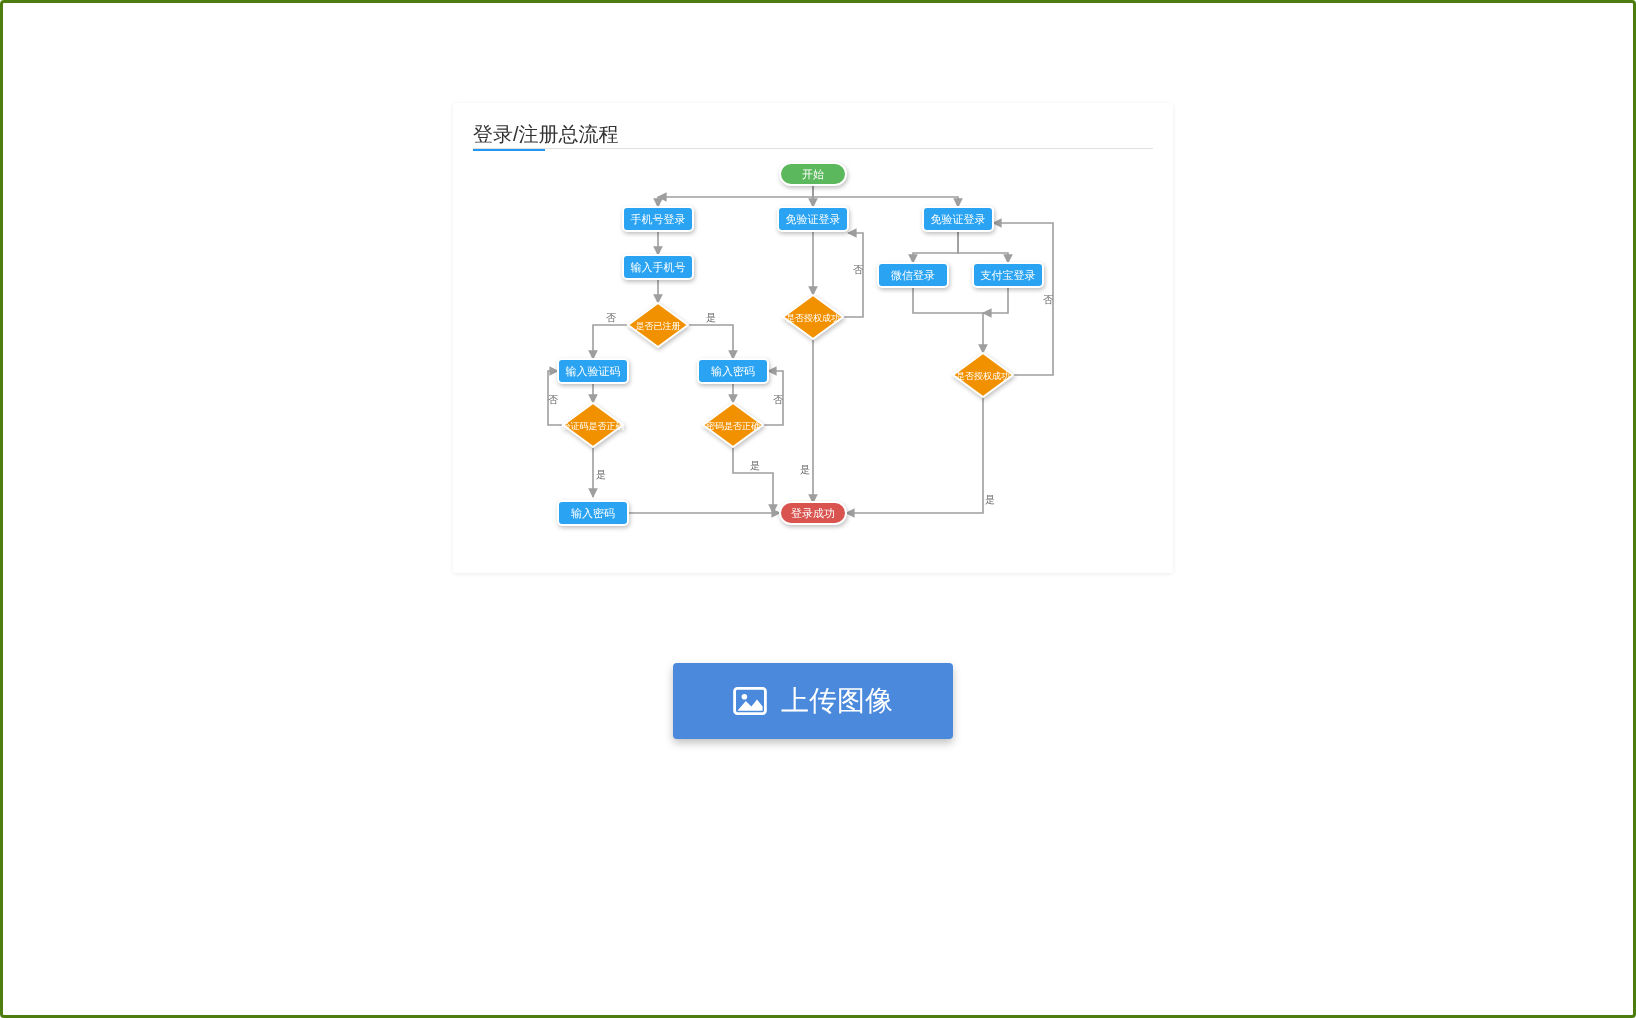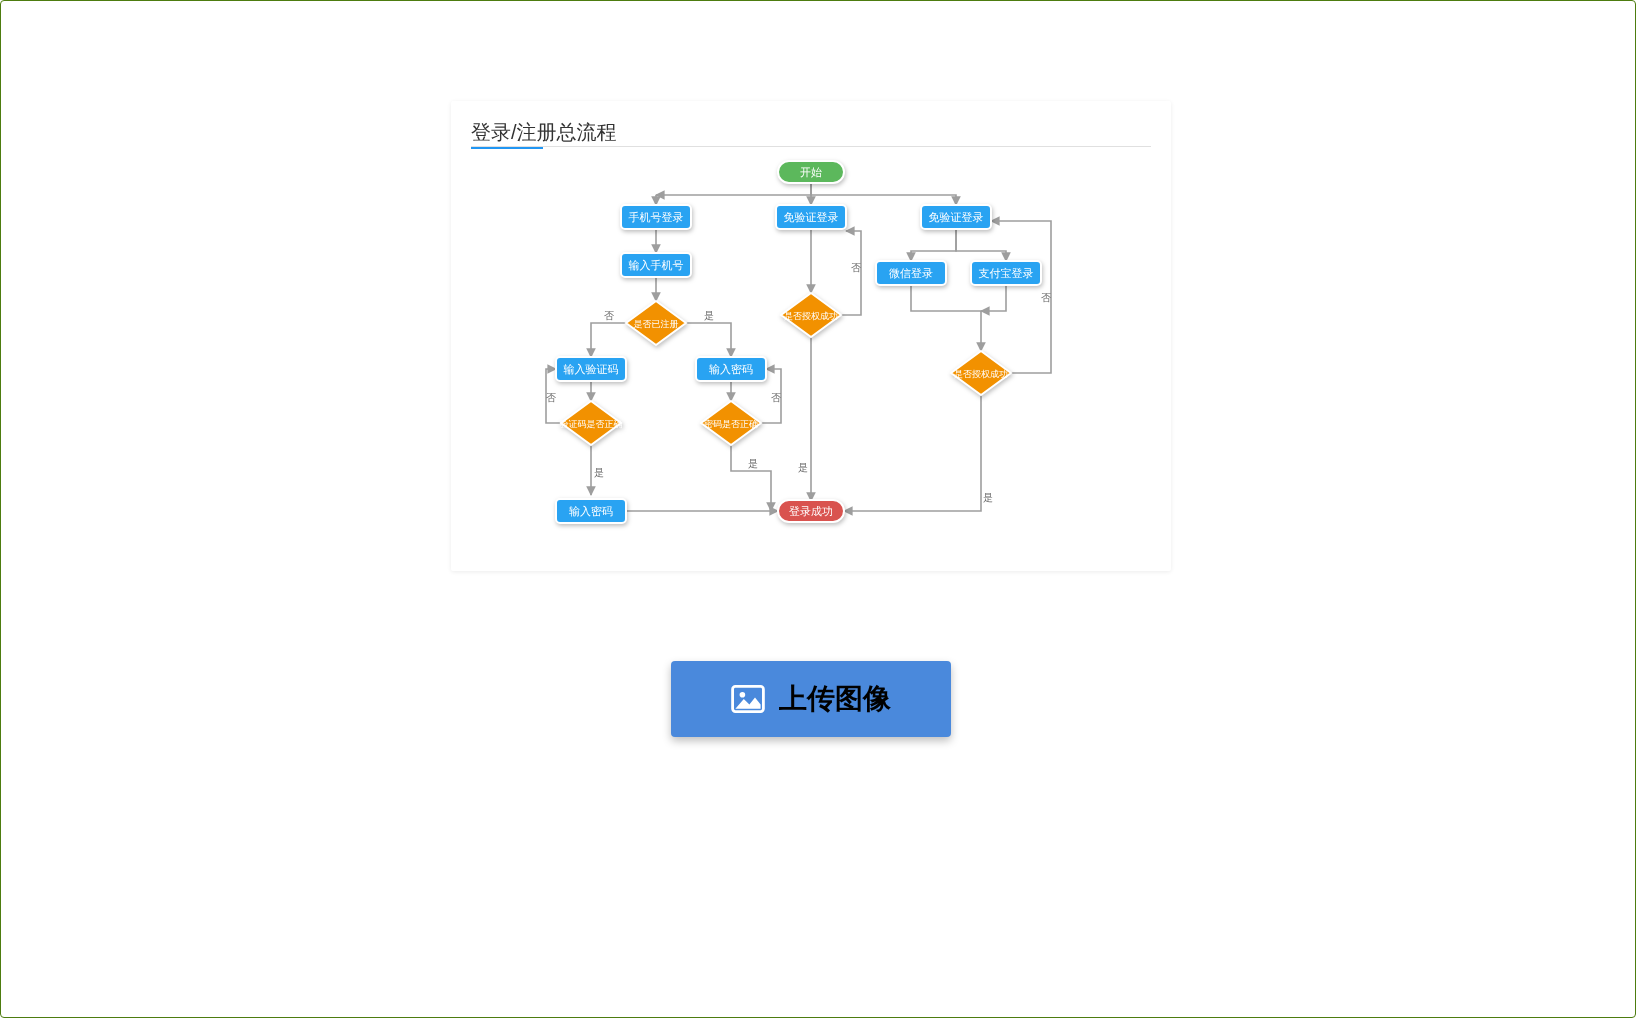--- a/index.html
+++ b/index.html
@@ -1,18 +1,18 @@
 <!DOCTYPE html>
 <html><head>
 <meta charset="utf-8">
 <style>
   html,body{margin:0;padding:0;background:#fff;font-family:"PingFang SC","Microsoft YaHei",Arial,sans-serif;}
   .page{
     width:1636px;height:1018px;box-sizing:border-box;
-    border:1px solid #4d7c0f;border-radius:4px;
+    border:3px solid #4d7c0f;border-radius:4px;
     position:relative;
   }
   .diagram-card{
     position:absolute;left:450px;top:100px;width:720px;height:470px;
     box-shadow:0 1px 4px rgba(0,0,0,0.08);background:#fff;border-radius:2px;
   }
   .title-bar{
     position:absolute;left:20px;top:18px;font-size:20px;color:#333;
   }
   .title-underline{
@@ -28,21 +28,21 @@
   .pill-end{fill:#d9534f;stroke:#fff;stroke-width:2;}
   .node-text{fill:#fff;font-size:11px;text-anchor:middle;dominant-baseline:middle;}
   .node-text-sm{fill:#fff;font-size:9px;text-anchor:middle;dominant-baseline:middle;}
   .edge{stroke:#9e9e9e;stroke-width:1.6;fill:none;marker-end:url(#arrow);}
   .edge-lbl{fill:#666;font-size:10px;text-anchor:middle;}
   .shadow{filter:drop-shadow(1px 2px 2px rgba(0,0,0,0.25));}
   .upload-btn{
     position:absolute;left:670px;top:660px;width:280px;height:76px;
     background:#4a89dc;border-radius:4px;box-shadow:0 4px 8px rgba(0,0,0,0.25);
     display:flex;align-items:center;justify-content:center;gap:14px;
-    color:#000000;font-size:28px;cursor:pointer;user-select:none;font-weight:bold;
+    color:#ffffff;font-size:28px;cursor:pointer;user-select:none;
   }
   .upload-btn svg{position:static;}
 </style>
 </head>
 <body>
 
 <div class="page">
 
   <div class="diagram-card">
     <div class="title-bar">登录/注册总流程</div>

